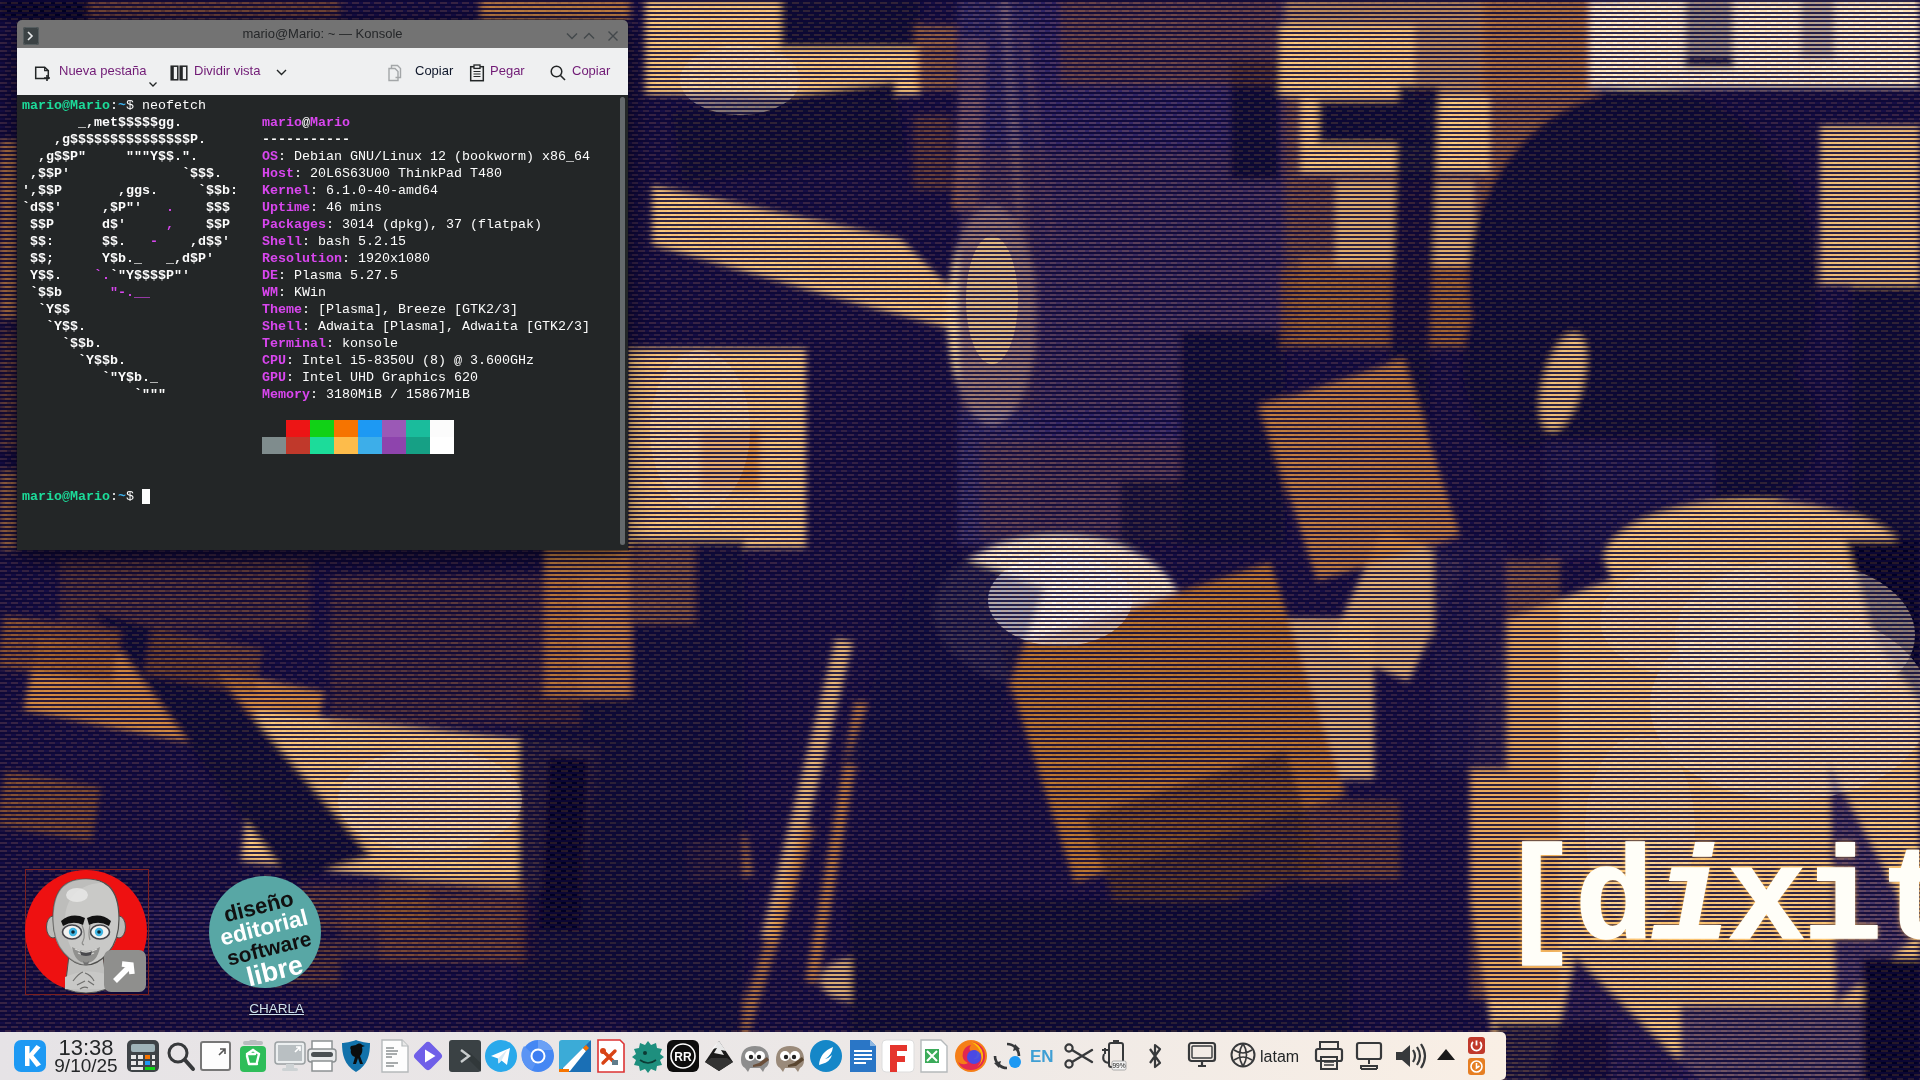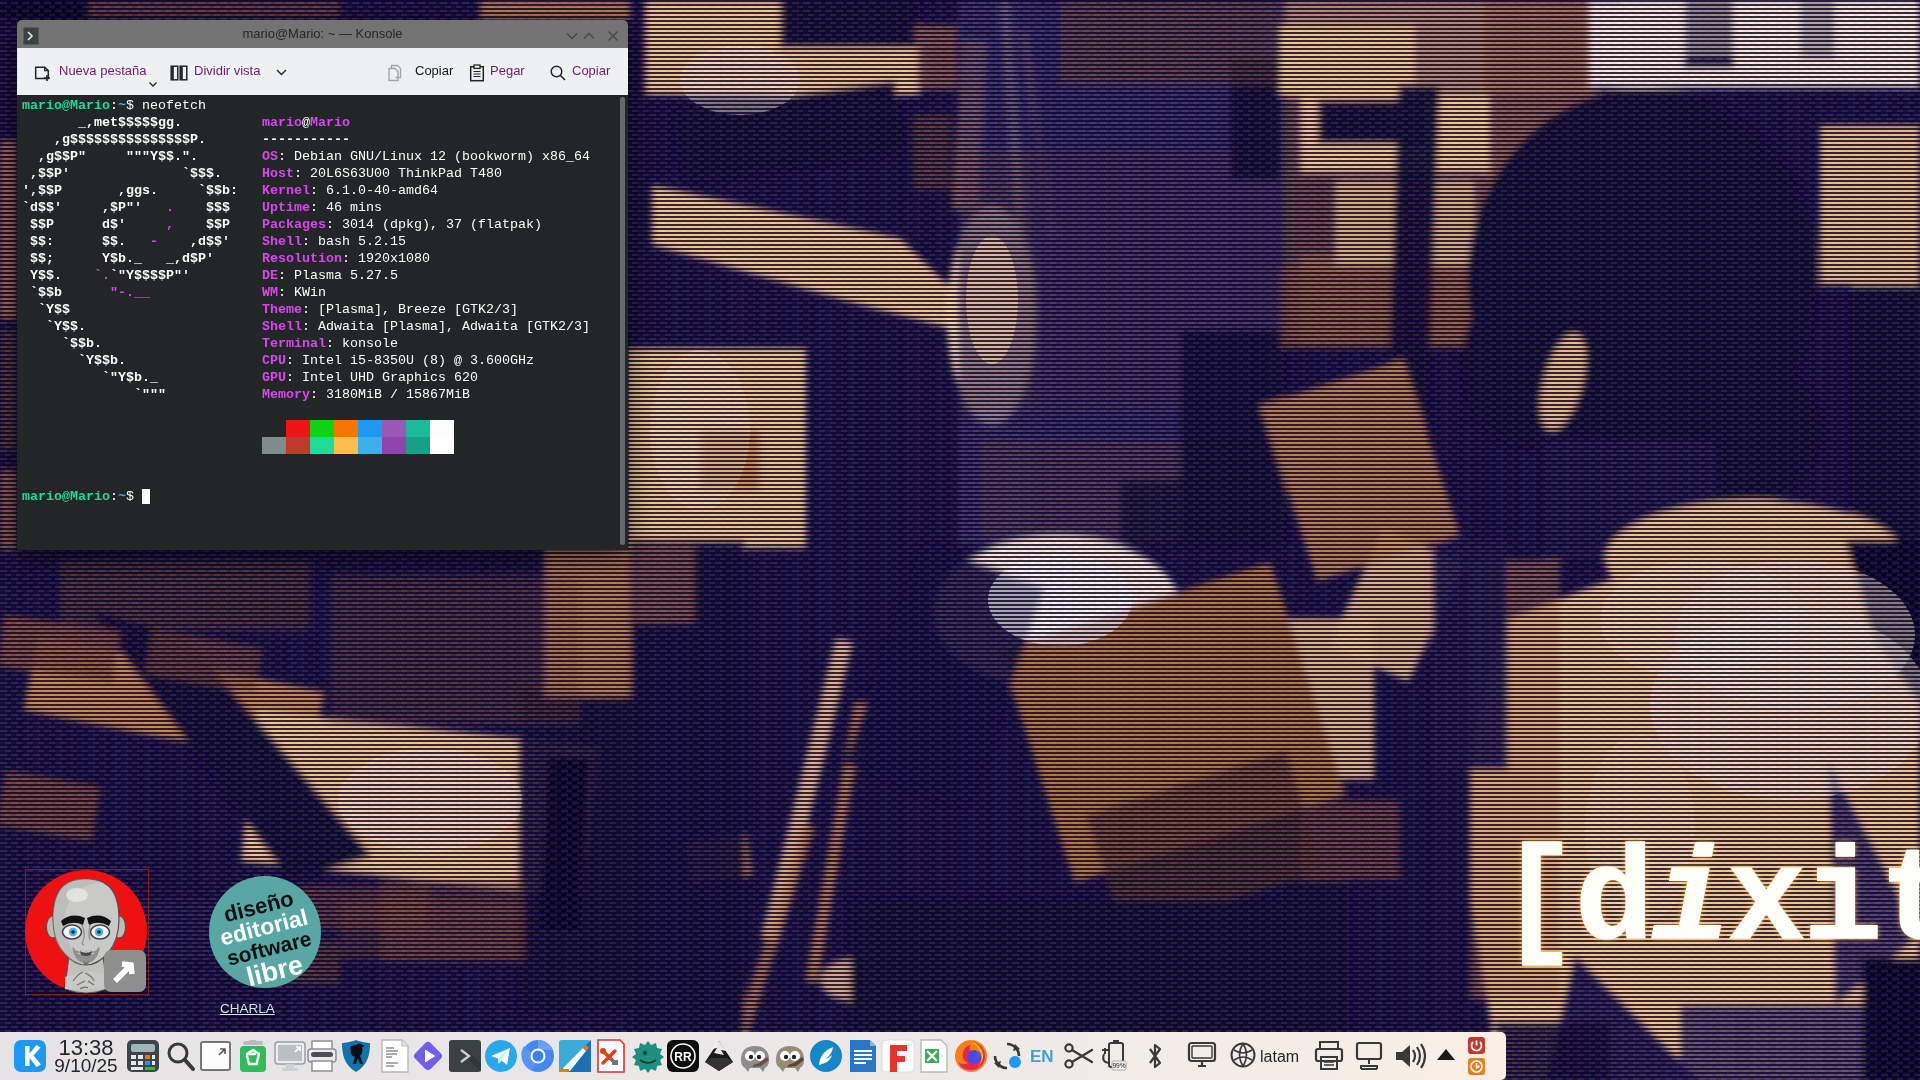--- a/index.html
+++ b/index.html
@@ -15,21 +15,21 @@
   #termtext { position:absolute; left:5px; top:2px; font-family:"Liberation Mono", monospace; font-size:13.333px; line-height:17px; white-space:pre; color:#fcfcfc; }
   #termtext b { font-weight:bold; }
   .red { color:#d946ef; font-weight:bold; }
   .grn { color:#1cdc9a; font-weight:bold;margin-top:15px; }
   .blu { color:#3daee9; font-weight:bold; }
   .pal { position:absolute; width:24px; height:17px; }
   #scrollbar { position:absolute; right:3px; top:2px; width:5px; height:448px; background:rgba(155,161,165,0.55); border-radius:3px; }
   
   #avatar { position:absolute; left:25px; top:869px; }
   #teal { position:absolute; left:206px; top:874px; }
-  #charla { position:absolute; left:220px; top:1001px; width:84px; text-align:left; font-size:13.5px; color:#cfe2ef; text-decoration:underline; text-shadow:0 1px 2px rgba(0,0,0,0.8); }
+  #charla { position:absolute; left:220px; top:1001px; width:84px; text-align:right; font-size:13.5px; color:#cfe2ef; text-decoration:underline; text-shadow:0 1px 2px rgba(0,0,0,0.8); }
   #dixit { position:absolute; left:1499px; top:829px; width:360px; font-family:Liberation Mono, monospace; font-weight:bold; font-size:131px; letter-spacing:-2.5px; -webkit-text-stroke:1.5px #fffef8; color:#fffef8; text-shadow:0 0 6px rgba(255,190,90,0.9), 0 0 2px rgba(255,220,150,0.9); }
   
   #panel { position:absolute; left:0; top:1032px; width:1506px; height:48px; background:linear-gradient(90deg,#e6e3e6 0%,#ece8e7 55%,#f9efe5 100%); border-radius:0 5px 5px 0; }
   #clock { position:absolute; left:50px; top:1037px; width:72px; text-align:center; color:#252729; }
   #clock .t { font-size:22px; line-height:21px; }
   #clock .d { font-size:19px; line-height:16px; }
 </style>
 </head>
 <body>
 <svg id="wall" viewBox="0 0 1920 1080" xmlns="http://www.w3.org/2000/svg">

